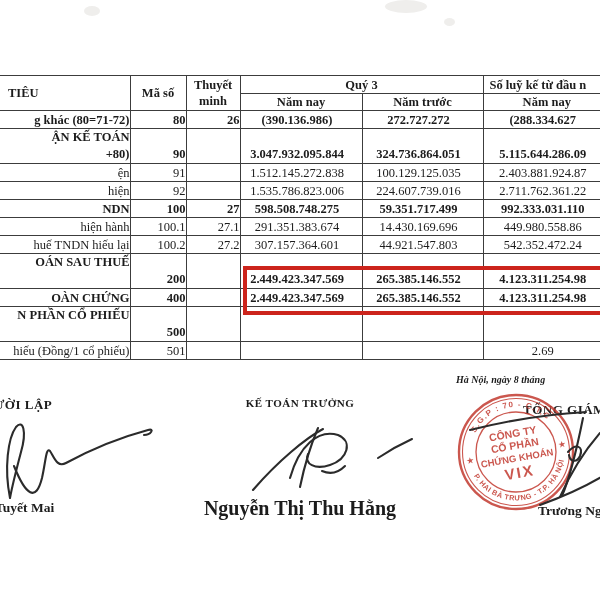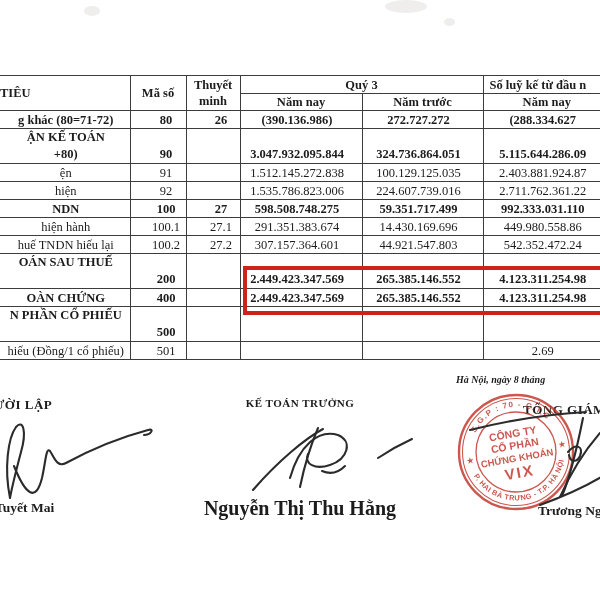--- a/index.html
+++ b/index.html
@@ -12,34 +12,34 @@
   
   .table-wrap{position:absolute;left:0;top:75px;z-index:1;}
   table{border-collapse:collapse;table-layout:fixed;width:610px;}
   th,td{
     border:1px solid #3c3c3c;overflow:hidden;white-space:nowrap;
     font-size:12.5px;line-height:16px;padding:0;vertical-align:middle;
   }
   th:first-child,td:first-child{border-left:none;}
   th.last,td.last{border-right:none;}
   thead th{font-weight:bold;}
-  th.hleft{text-align:left;padding-left:0;}
+  th.hleft{text-align:left;padding-left:8px;}
   .col-label{width:130px;}
   .col-code{width:56px;}
   .col-note{width:54px;}
   .col-v1{width:122px;}
   .col-v2{width:121px;}
   .col-v3{width:127px;}
   tr.hr1{height:18px;}
   tr.hr2{height:17px;}
   tbody tr{height:18px;}
   tbody tr.two{height:35px;}
   tbody tr.b td{font-weight:bold;}
-  td.label{text-align:center;padding-left:2px;}
-  td.code,td.note{text-align:center;padding-left:16px;}
+  td.label{text-align:right;padding-left:2px;}
+  td.code,td.note{text-align:right;padding-left:16px;}
   td.num{text-align:center;padding-right:8px;}
   td .l1,td .l2{height:17px;line-height:17px;overflow:hidden;}
   th .l1,th .l2{height:16px;line-height:16px;}
   
   .red-box{
     position:absolute;left:243px;top:266px;width:370px;height:41px;
     border:4px solid #cc241c;z-index:5;pointer-events:none;
   }
   
   .ft{position:absolute;z-index:2;font-weight:bold;}

